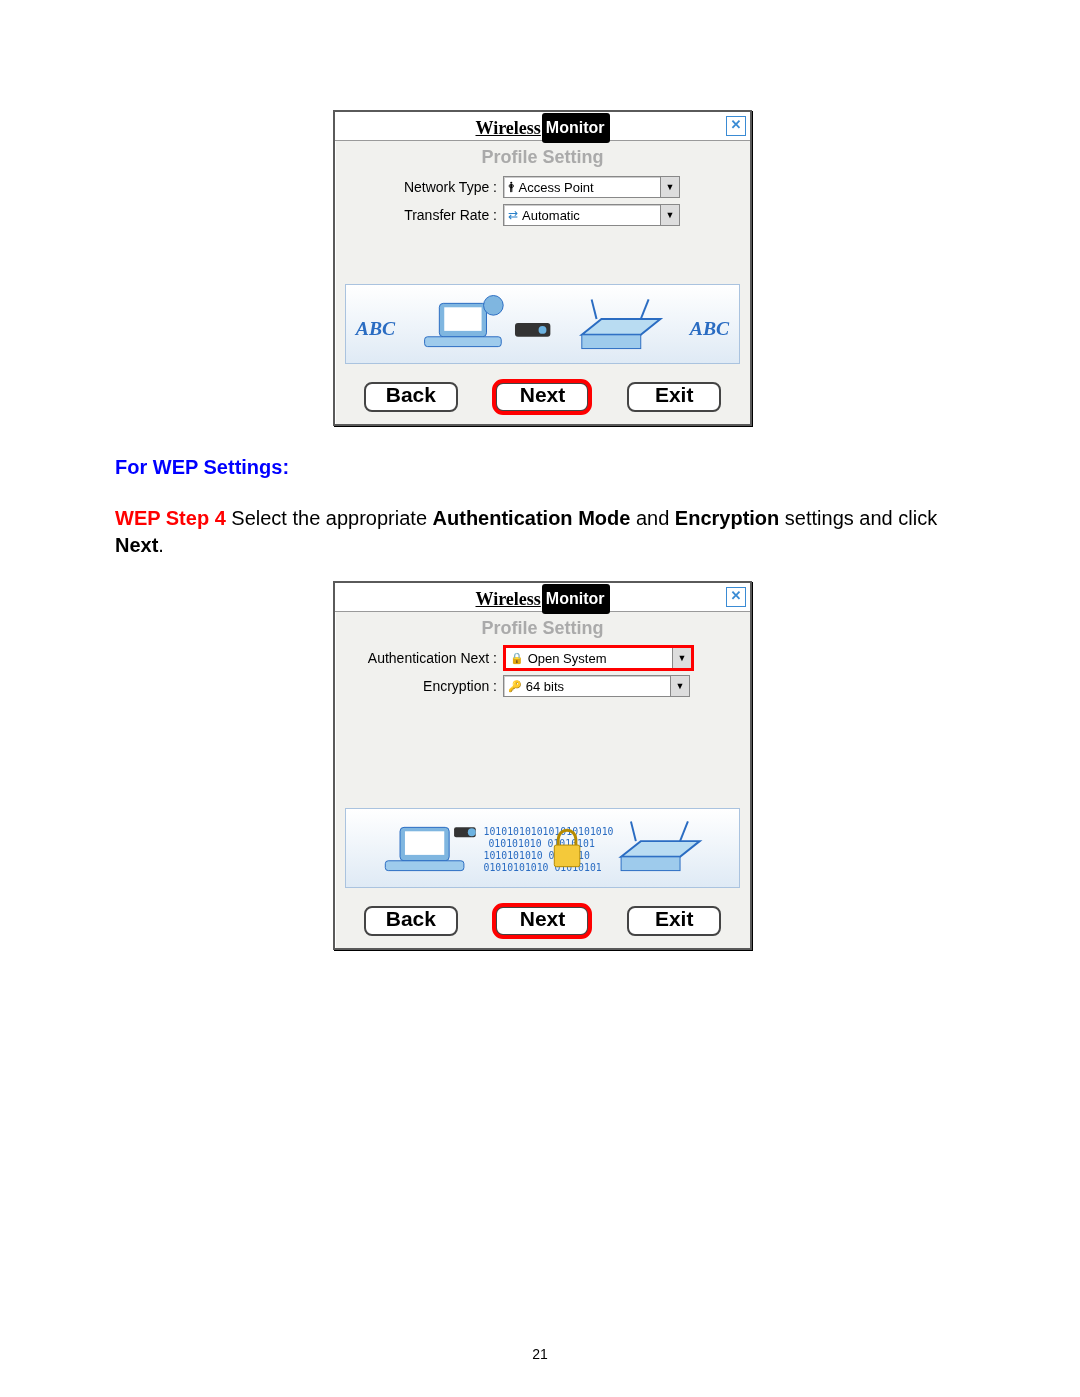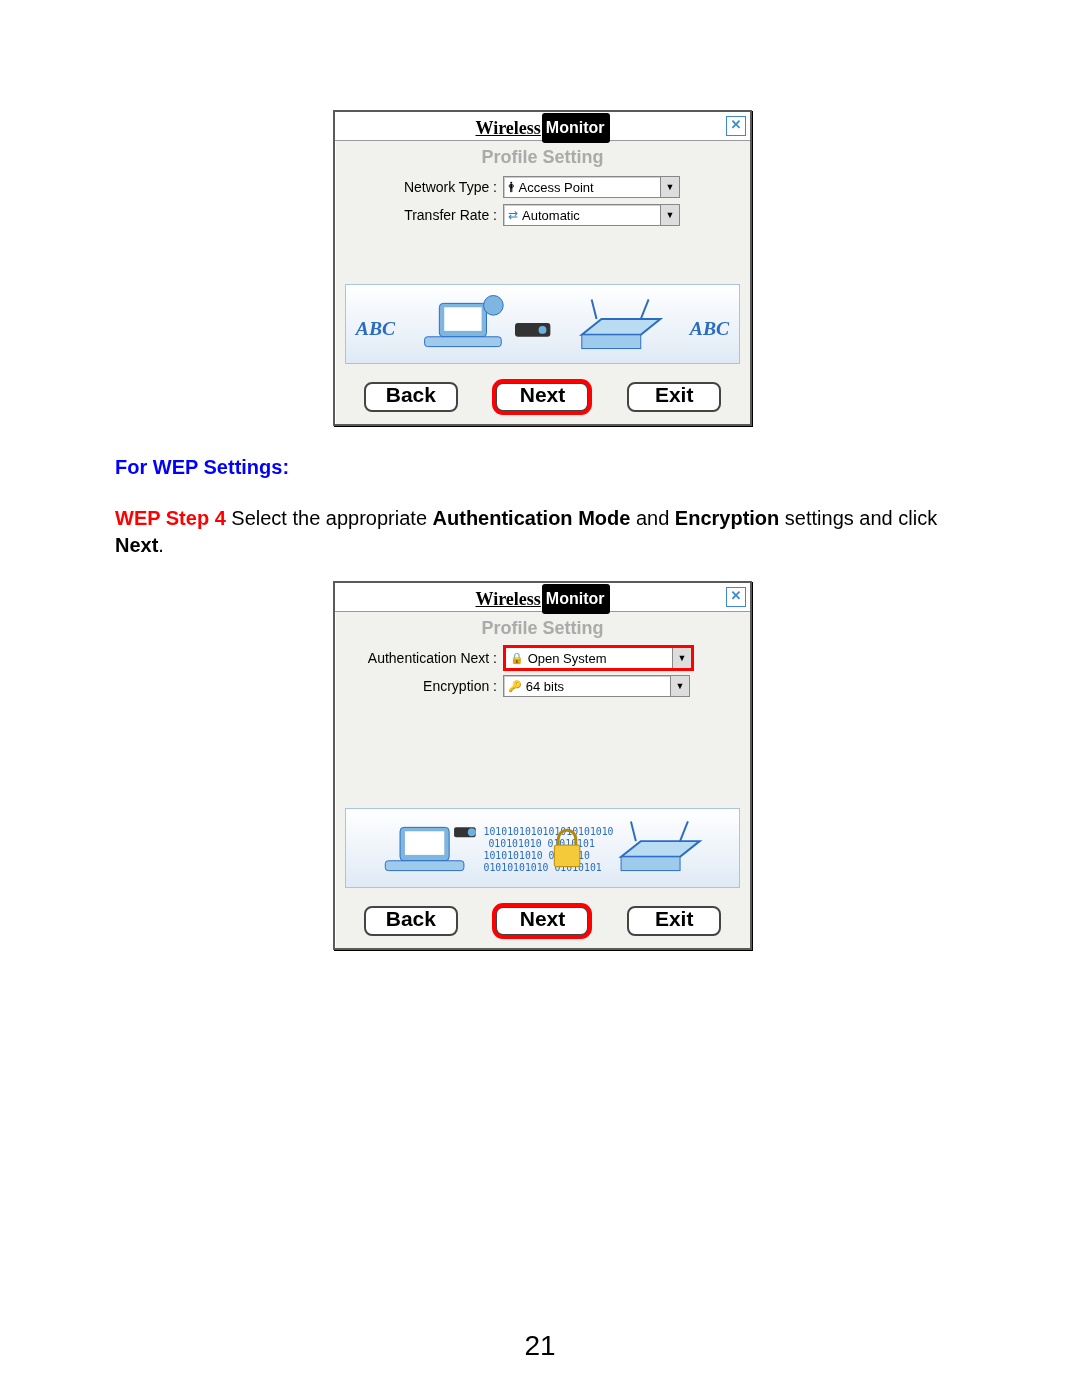--- a/index.html
+++ b/index.html
@@ -25,21 +25,21 @@
   .ctrl{width:175px;height:20px;border:1px solid #888;background:#fff;box-shadow:inset 1px 1px 0 #ccc;font-size:13px;display:flex;align-items:center;position:relative;}
   .ctrl input{border:none;outline:none;width:100%;height:100%;font-size:13px;padding:0 4px;color:#0000ff;background:transparent;}
   .ctrl .val{padding:0 4px;display:flex;align-items:center;gap:4px;color:#000;}
   .ctrl .arrow{position:absolute;right:0;top:0;bottom:0;width:18px;background:#ddd;border-left:1px solid #888;display:flex;align-items:center;justify-content:center;font-size:9px;color:#000;}
   .hl{border:3px solid #ff0000 !important;box-shadow:none;}
   .graphic{margin:42px 10px 10px 10px;height:78px;background:linear-gradient(#fff,#dfeaf5);border:1px solid #aac3df;position:relative;display:flex;align-items:center;justify-content:center;overflow:hidden;}
   .graphic svg{width:100%;height:100%;}
   .btnrow{display:flex;justify-content:space-around;padding:8px 10px 12px 10px;}
   .btn{width:90px;height:26px;border:2px solid #444;border-radius:8px;background:#fff;text-align:center;line-height:22px;font-weight:bold;font-size:21px;box-shadow:inset 1px 1px 0 #fff;}
   .btn.hlbtn{outline:4px solid #ff0000;outline-offset:-1px;}
-  .pagenum{position:absolute;bottom:35px;left:0;right:0;text-align:center;font-size:28px;}
+  .pagenum{position:absolute;bottom:35px;left:0;right:0;text-align:center;font-size:14px;}
   .abc{font-weight:bold;font-style:italic;font-family:"Times New Roman",serif;fill:#2a6cc2;font-size:20px;}
 </style>
 </head>
 <body>
 
 <div class="page">
 
 
   <div class="dialog-wrap">
     <div class="dialog">

